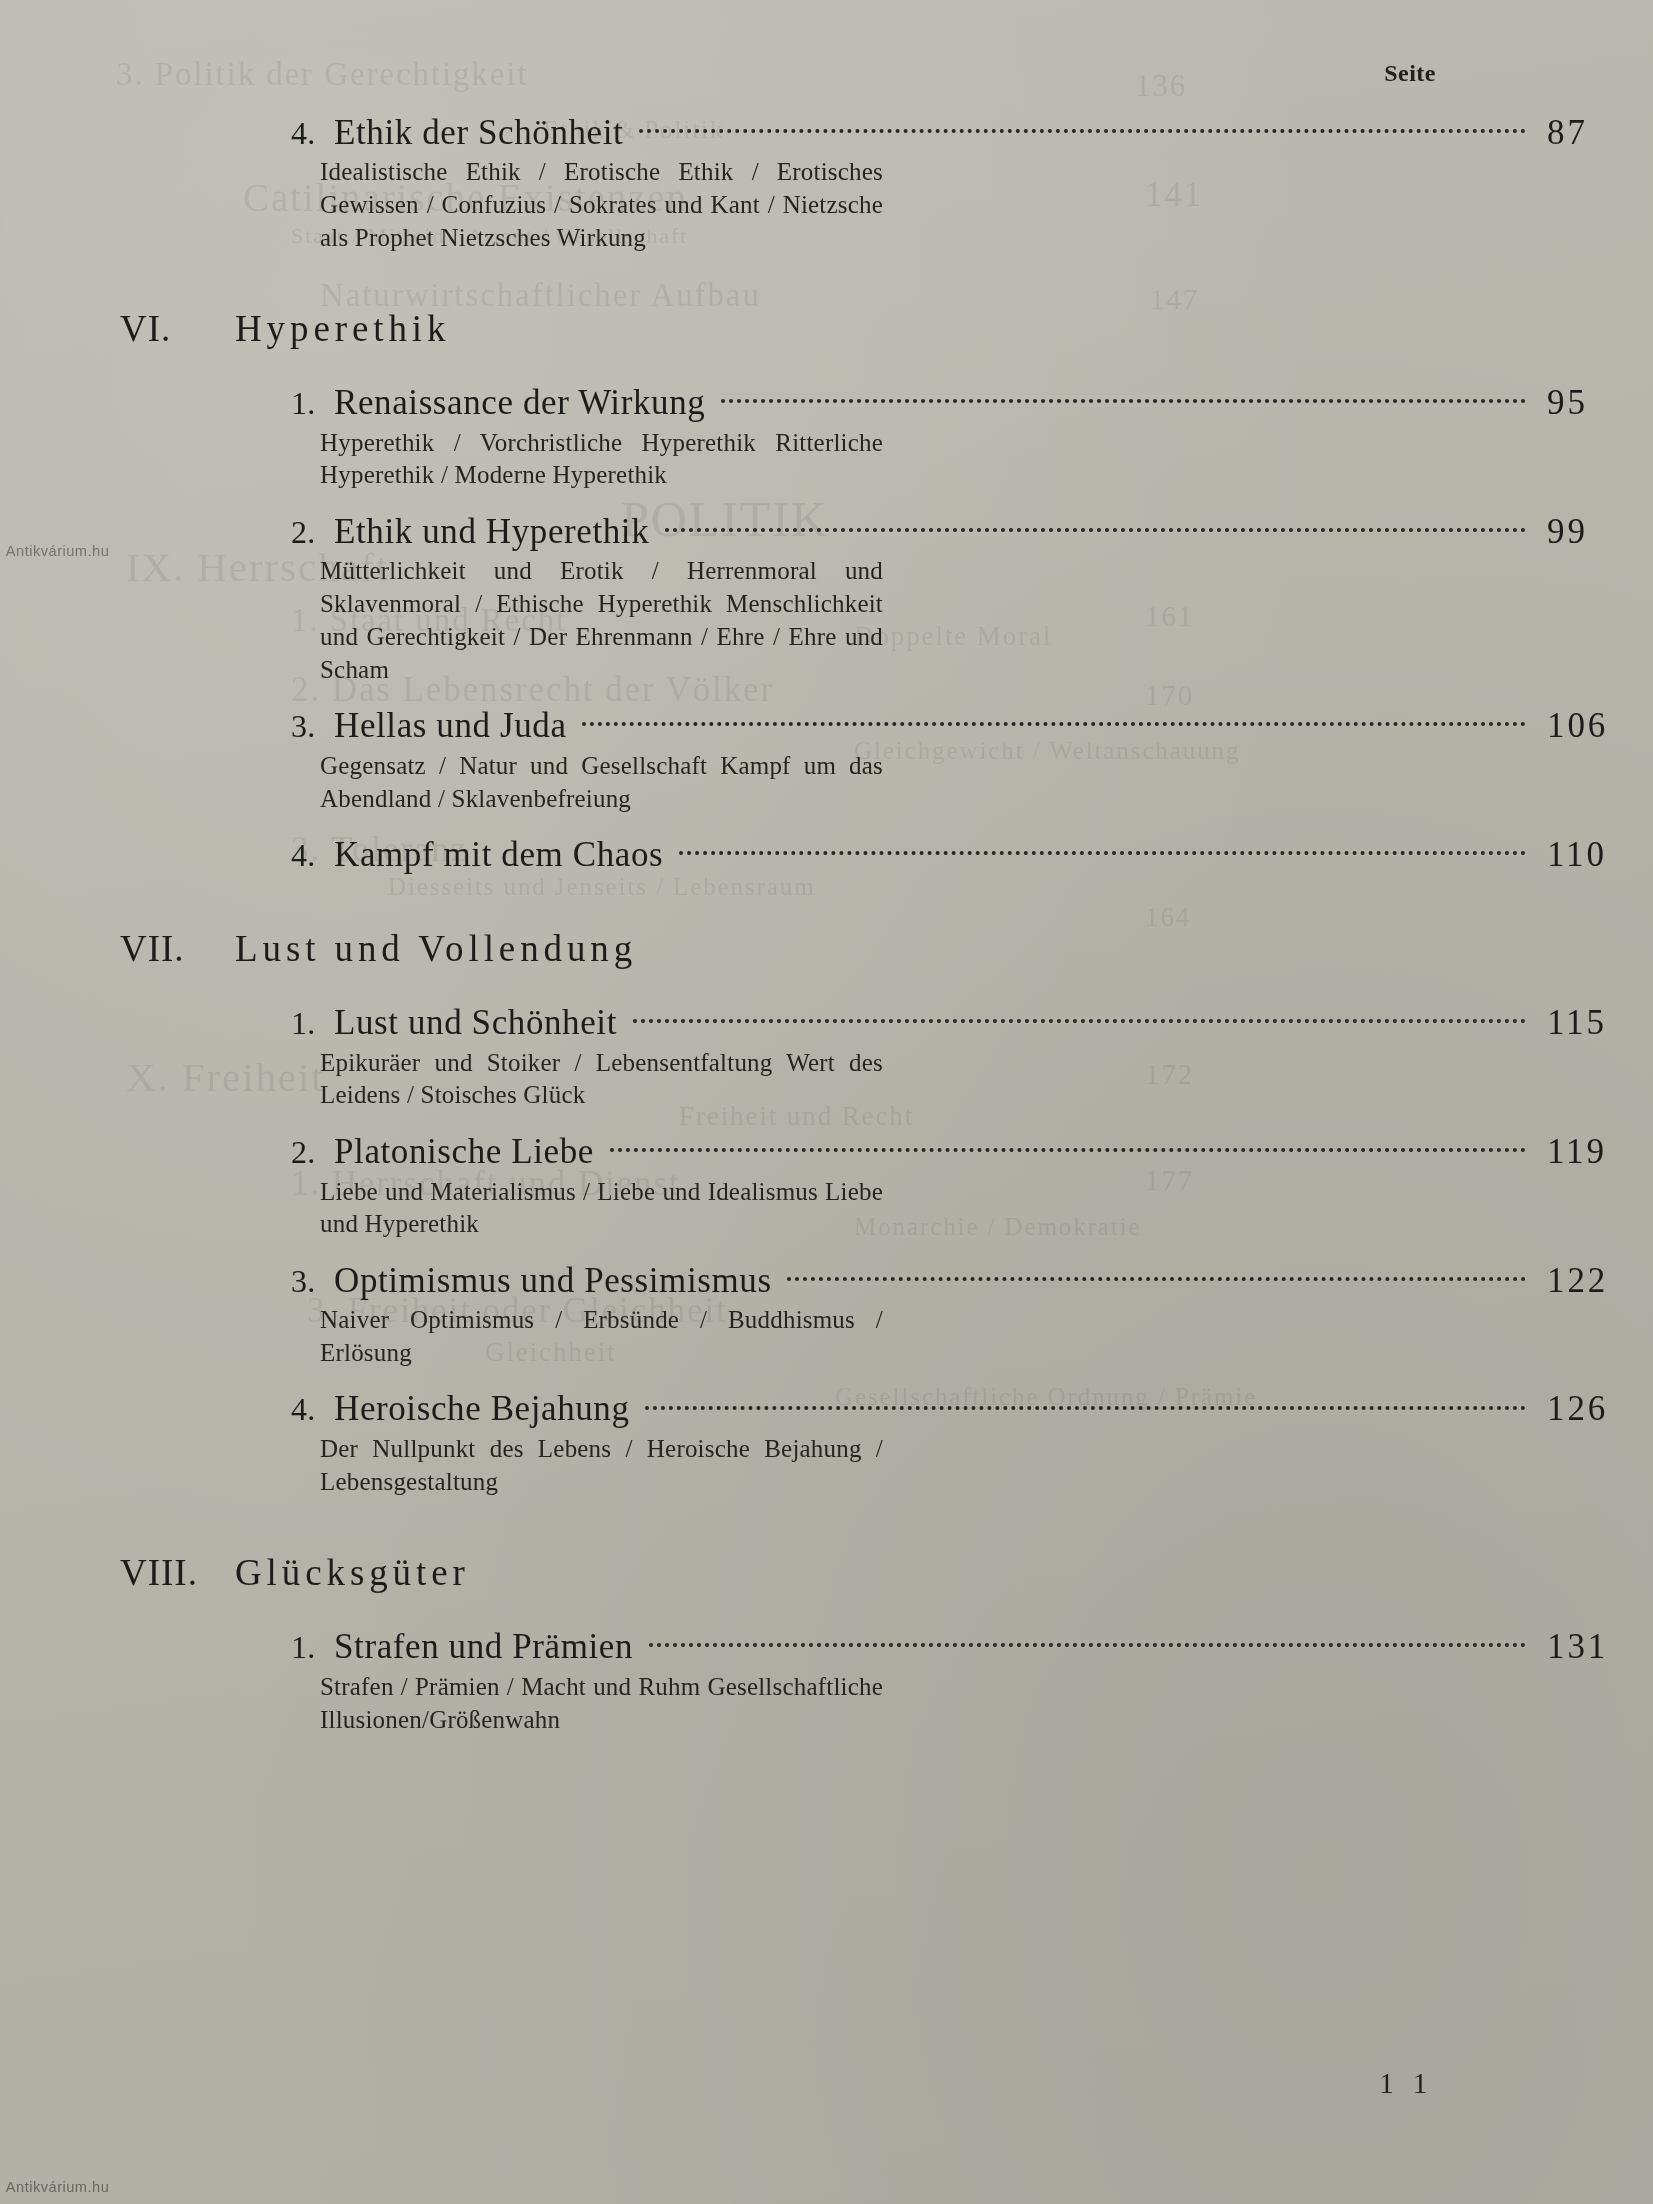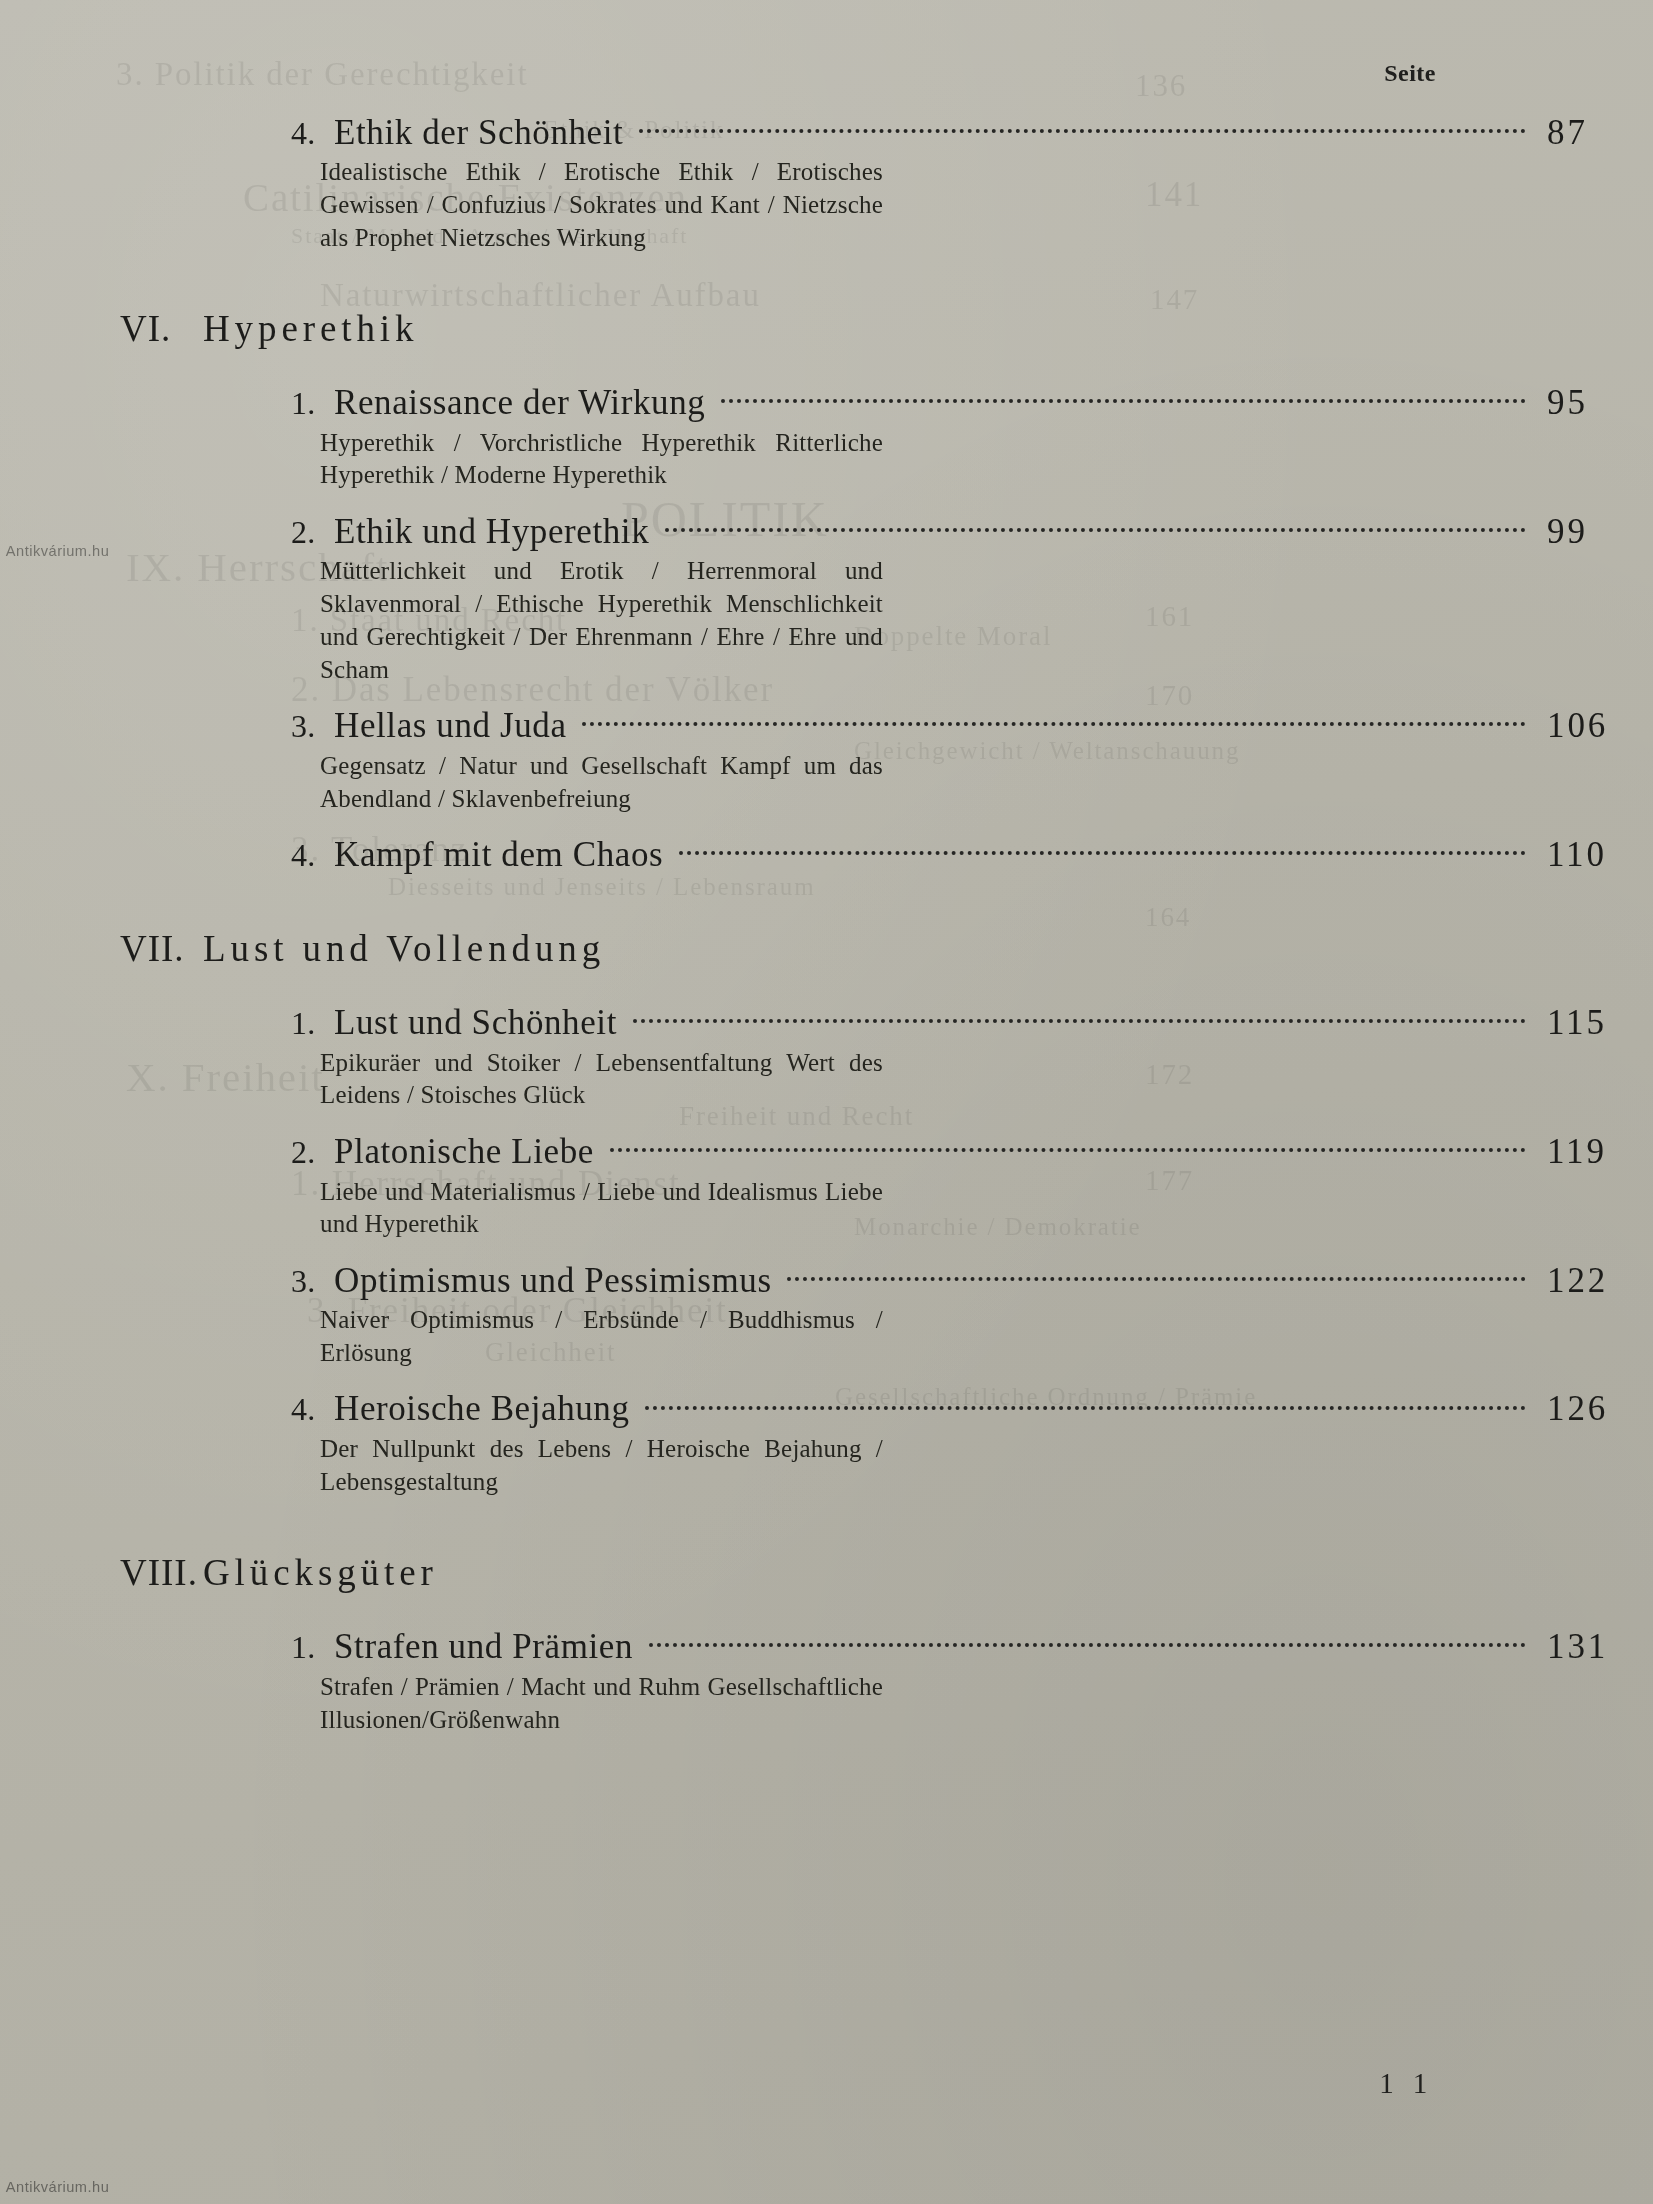--- a/index.html
+++ b/index.html
@@ -66,20 +66,21 @@
 
   
   .part {
     margin: 0;
     padding: 0 0 0 120px;
     font-size: 37px;
     letter-spacing: 1px;
     color: #1c1c1a;
     display: flex;
     align-items: baseline;
+    gap: 32px;
   }
   .part .rom {
     display: inline-block;
     min-width: 83px;
     text-align: left;
   }
   .part .ptitle {
     letter-spacing: 4.9px;
   }
 

